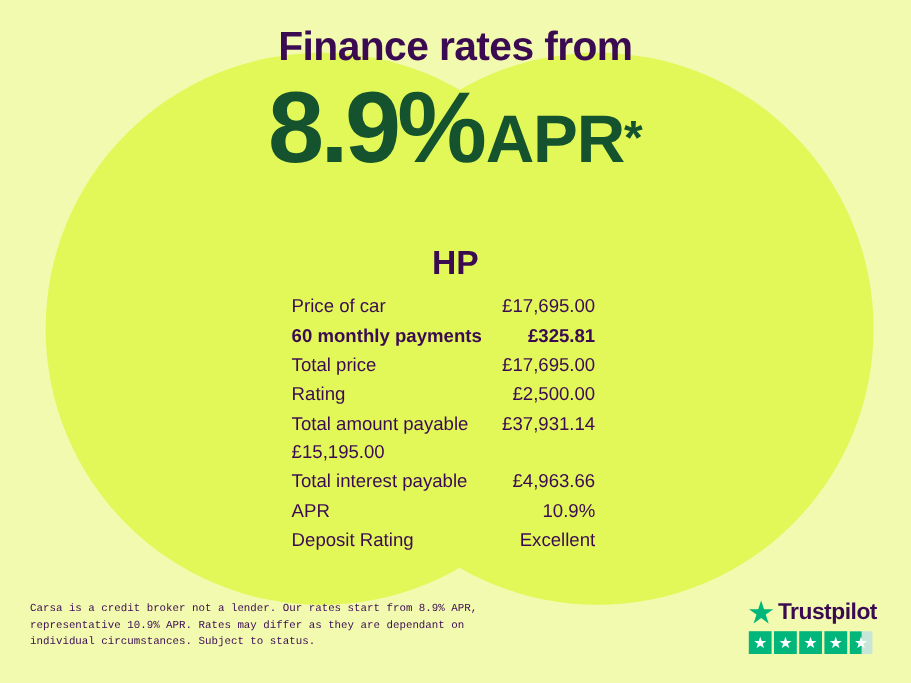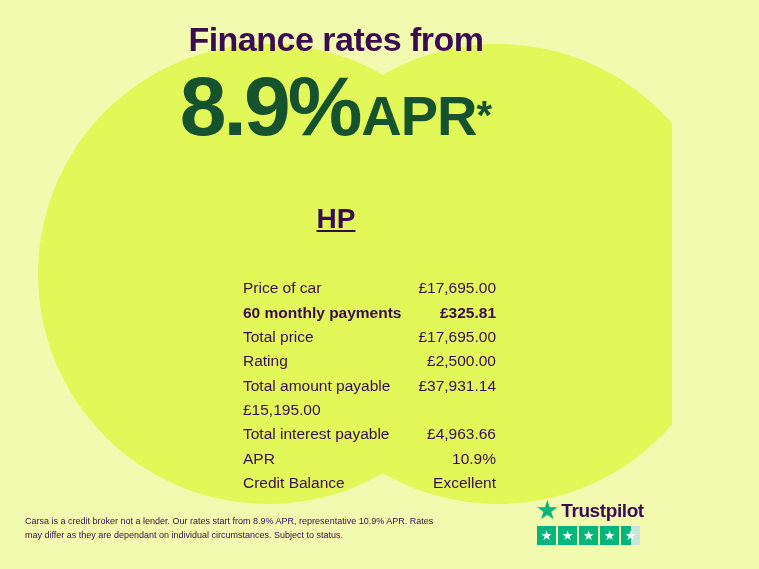--- a/index.html
+++ b/index.html
@@ -8,21 +8,21 @@
   }
   body {
     width: 759px;
     height: 569px;
     font-family: "Liberation Sans", sans-serif;
     background: #f2fab0;
     overflow: hidden;
   }
   .poster {
     position: relative;
-    width: 672px;
+    width: 759px;
     height: 569px;
     background: #f2fab0;
     overflow: hidden;
   }
   
   .blob {
     position: absolute;
     border-radius: 50%;
     background: #e2f758;
     pointer-events: none;
@@ -88,48 +88,47 @@
   }
   .plan-title {
     position: absolute;
     top: 203px;
     left: 0;
     width: 100%;
     text-align: center;
     color: #3b0b52;
     font-size: 28px;
     font-weight: bold;
-    text-decoration: underline;
   }
   .table {
     position: absolute;
     top: 244px;
     left: 243px;
     width: 253px;
-    margin-top: 32px;
   }
   .row {
     display: flex;
     justify-content: space-between;
     align-items: baseline;
     font-size: 15.5px;
     color: #3b0b52;
     padding: 3.2px 0;
   }
   .row .label { text-align: left; }
   .row .value { text-align: right; }
   .row.bold { font-weight: bold; }
   .disclaimer {
     position: absolute;
     left: 25px;
     bottom: 26px;
     width: 420px;
     color: #3b0b52;
     font-size: 9px;
     line-height: 1.55;
+    font-family: Liberation Mono, monospace;
   }
   .trustpilot {
     position: absolute;
     right: 25px;
     bottom: 24px;
     width: 110px;
   }
   .tp-head {
     display: flex;
     align-items: center;
@@ -233,21 +232,21 @@
         <span class="label">Total interest payable</span>
         <span class="value">£4,963.66</span>
       </div>
 
       <div class="row">
         <span class="label">APR</span>
         <span class="value">10.9%</span>
       </div>
 
       <div class="row">
-        <span class="label">Credit Balance</span>
+        <span class="label">Deposit Rating</span>
         <span class="value">Excellent</span>
       </div>
 
     </div>
 
     <div class="disclaimer">Carsa is a credit broker not a lender. Our rates start from 8.9% APR, representative 10.9% APR. Rates may differ as they are dependant on individual circumstances. Subject to status.</div>
 
     <div class="trustpilot">
       <div class="tp-head">
         <span class="tp-star-glyph">★</span>

